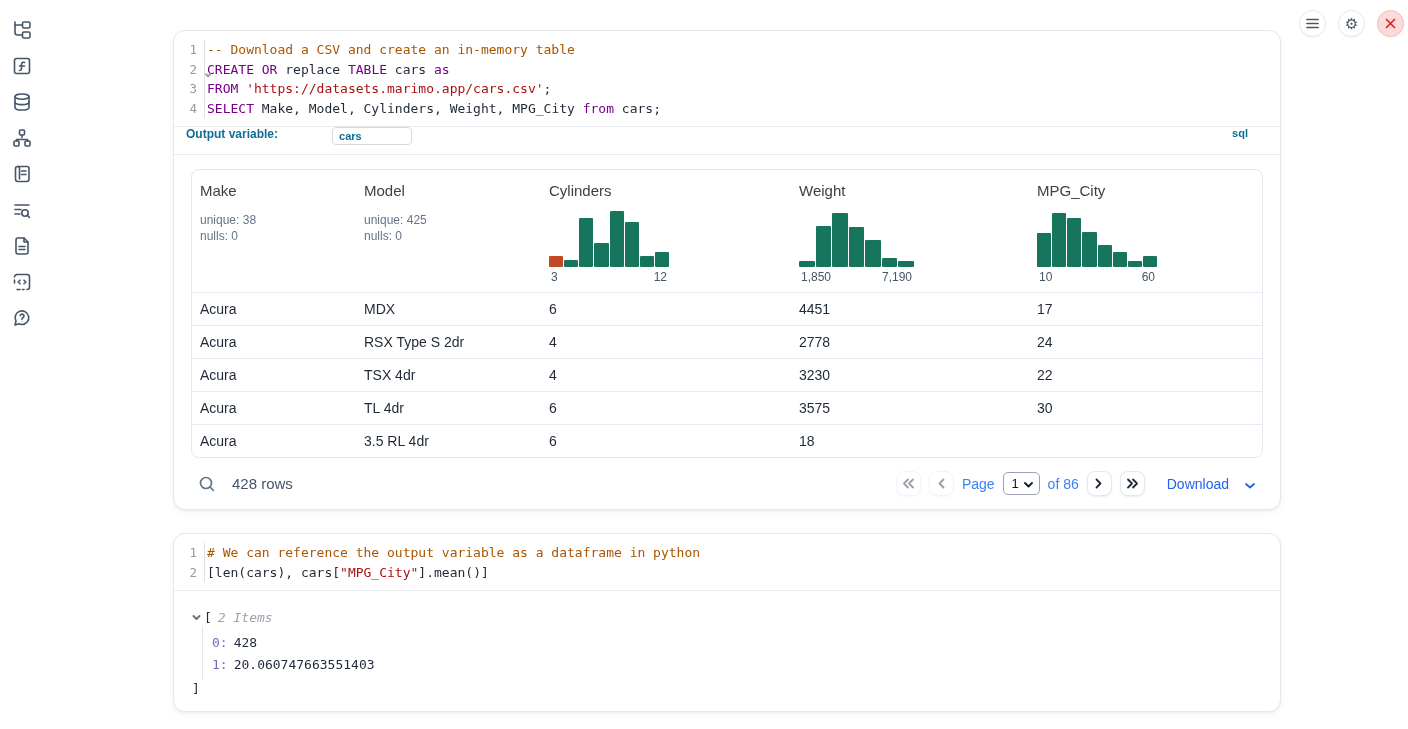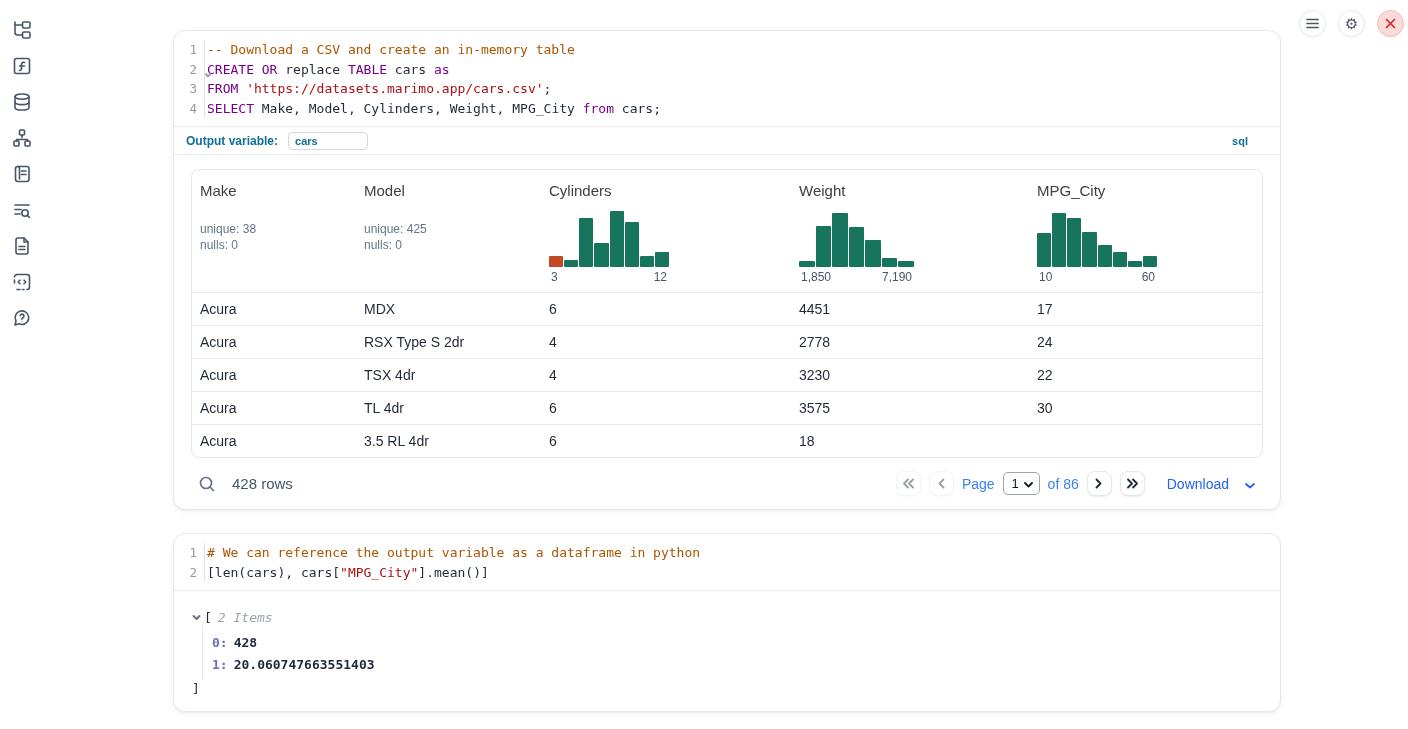--- a/index.html
+++ b/index.html
@@ -41,35 +41,35 @@
   .gutter .fold svg { width:8px; height:8px; stroke:#9ca3af; fill:none; stroke-width:2; }
   .code-text { border-left:1px solid #e0e0e0; padding-left:2px; white-space:pre; }
   .tok-com { color:#aa5500; }
   .tok-kw  { color:#770088; }
   .tok-str { color:#aa1111; }
   .tok-pl  { color:#1f2937; }
 
   .divider { height:1px; background:#e8eaed; }
 
   
-  .outvar-bar { height:27px; display:flex; align-items:center; padding:0 32px 0 12px; }
+  .outvar-bar { height:27px; display:flex; align-items:flex-start; padding:0 32px 0 12px;gap:44px; }
   .outvar-label { font-size:12px; font-weight:bold; color:#0f6e94; }
   .outvar-input { width:80px; height:18px; margin-left:10px; border:1px solid #d4d9df;
     border-radius:4px; font-size:11px; font-weight:bold; color:#0f6e94;
     padding:0 6px; font-family:"Liberation Sans", sans-serif; }
   .lang-badge { margin-left:auto; font-size:11px; font-weight:bold; color:#0f6e94; }
 
   
   .table-card { margin:14px 17px 0 17px; border:1px solid #e2e8f0; border-radius:8px;
     overflow:hidden; }
   .tgrid-row { display:grid; grid-template-columns:164px 185px 250px 238px 1fr; }
   .thead { height:122px; }
   .th-cell { padding:12px 8px 8px 8px; display:flex; flex-direction:column; cursor:pointer; }
   .th-name { font-size:15px; color:#404040; }
-  .th-stats { margin-top:22px; font-size:12px; color:#64748b; line-height:16px; }
+  .th-stats { margin-top:13px; font-size:12px; color:#64748b; line-height:16px; }
   .hist-wrap { margin-top:auto; width:120px; }
   .hist { height:56px; display:flex; align-items:flex-end; gap:1px; }
   .hist-bar { flex:1 1 0; border-radius:1px; }
   .hist-labels { display:flex; justify-content:space-between; font-size:12px;
     color:#475569; margin-top:3px; padding:0 2px; }
   .trow { border-top:1px solid #e5eaf0; height:33px; }
   .td-cell { padding-left:8px; font-size:14px; color:#1f2937; display:flex; align-items:center; }
 
   
   .tfooter { height:51px; display:flex; align-items:center; padding:0 25px 0 24px; }
@@ -93,21 +93,21 @@
 
   
   .tree { padding:17px 18px 0 18px; font-family:"DejaVu Sans Mono", monospace;
     font-size:13px; color:#1e293b; }
   .tree-head { display:flex; align-items:center; height:18px; }
   .tree-caret { width:10px; height:10px; margin-right:2px; cursor:pointer; display:flex; align-items:center; }
   .tree-caret svg { width:9px; height:9px; stroke:#6b7280; fill:none; stroke-width:2;
     stroke-linecap:round; stroke-linejoin:round; }
   .tree-items-label { color:#9ca3af; font-style:italic; margin-left:6px; }
   .tree-items { margin-left:10px; border-left:1px solid #e5e7eb; padding:6px 0 4px 9px; }
-  .tree-item { height:22px; line-height:22px;font-weight:bold; }
+  .tree-item { height:22px; line-height:22px; }
   .tree-key { color:#6e6eb8; }
   .tree-val { color:#1e293b; margin-left:6px; }
   .tree-close { height:18px; line-height:18px; }
 </style>
 </head>
 <body>
 
 <nav class="sidebar">
   <div class="side-btn">
     <span><svg viewBox="0 0 20 20">

